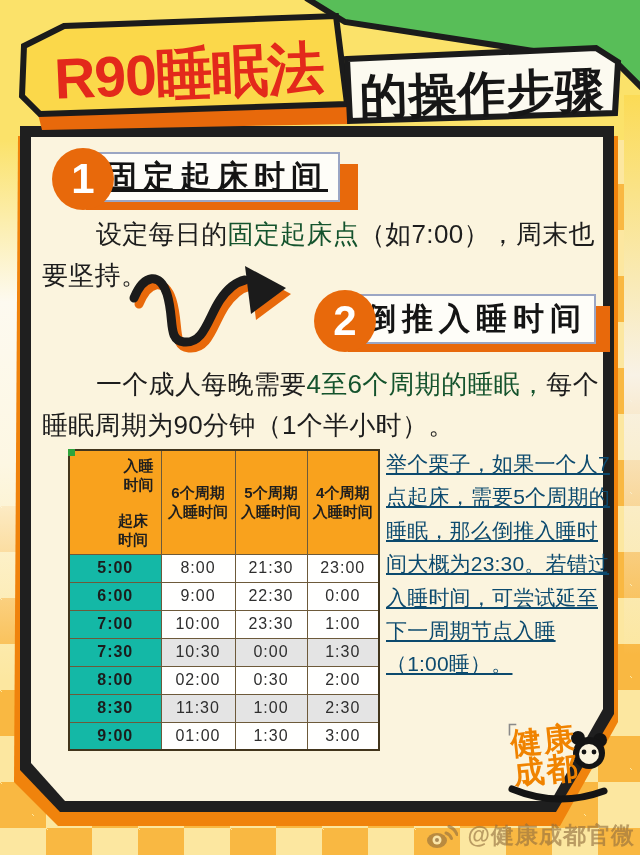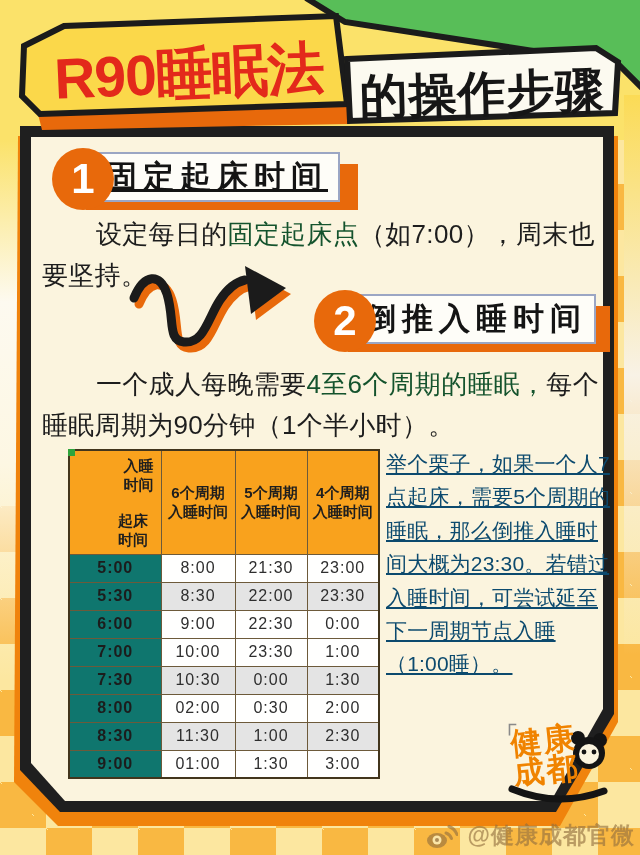--- a/index.html
+++ b/index.html
@@ -47,21 +47,21 @@
   .red-em { color:#14532d; }
 
   .arrow-svg { position:absolute; left:118px; top:264px; z-index:5; }
 
   
   #sleep-table { position:absolute; left:68px; top:449px; border-collapse:collapse; table-layout:fixed;
     width:310px; z-index:5; border:2px solid #42351C; background:#fff; }
   #sleep-table th, #sleep-table td { border:1px solid #6D5A3A; text-align:center; padding:0; }
   #sleep-table th { background:#F9A21D; height:104px; font-size:15px; font-weight:bold; line-height:19px; color:#1e1e1e; }
   #sleep-table td { height:28px; font-size:16px; letter-spacing:1px; color:#2e2e2e; }
-  #sleep-table td.col-wake { background:#0f766e; font-weight:bold; color:#1c1c1c; }
+  #sleep-table td.col-wake { background:#14b8a6; font-weight:bold; color:#1c1c1c; }
   tr.row-white td:not(.col-wake) { background:#FFFFFE; }
   tr.row-gray  td:not(.col-wake) { background:#E4E4E4; }
   th.corner { position:relative; overflow:visible;
     background-image:linear-gradient(to bottom right, transparent 49.1%, #5A4326 49.1%, #5A4326 50.9%, transparent 50.9%); }
   .corner-tr { position:absolute; top:5px; right:7px; text-align:center; }
   .corner-bl { position:absolute; bottom:5px; left:7px; text-align:center;margin-left:41px; }
   .corner-dot { position:absolute; left:-2px; top:-2px; width:7px; height:7px; background:#2FA43C; }
 
   .side-note { position:absolute; left:386px; top:447px; width:226px; font-size:21px; line-height:33.4px;
     color:#0c4a6e; letter-spacing:0.2px; z-index:5;text-decoration:underline; }
@@ -162,26 +162,20 @@
         </th>
       </tr>
     </thead>
     <tbody>
         <tr class="row-white">
           <td class="col-wake">5:00</td>
           <td>8:00</td>
           <td>21:30</td>
           <td>23:00</td>
         </tr>
-        <tr class="row-gray">
-          <td class="col-wake">5:30</td>
-          <td>8:30</td>
-          <td>22:00</td>
-          <td>23:30</td>
-        </tr>
         <tr class="row-white">
           <td class="col-wake">6:00</td>
           <td>9:00</td>
           <td>22:30</td>
           <td>0:00</td>
         </tr>
         <tr class="row-white">
           <td class="col-wake">7:00</td>
           <td>10:00</td>
           <td>23:30</td>

